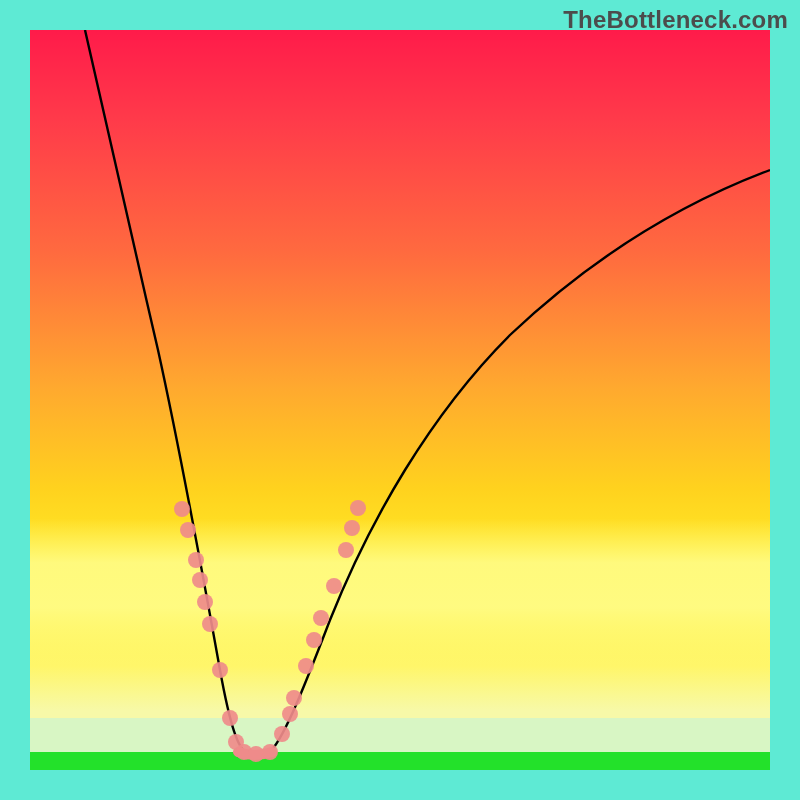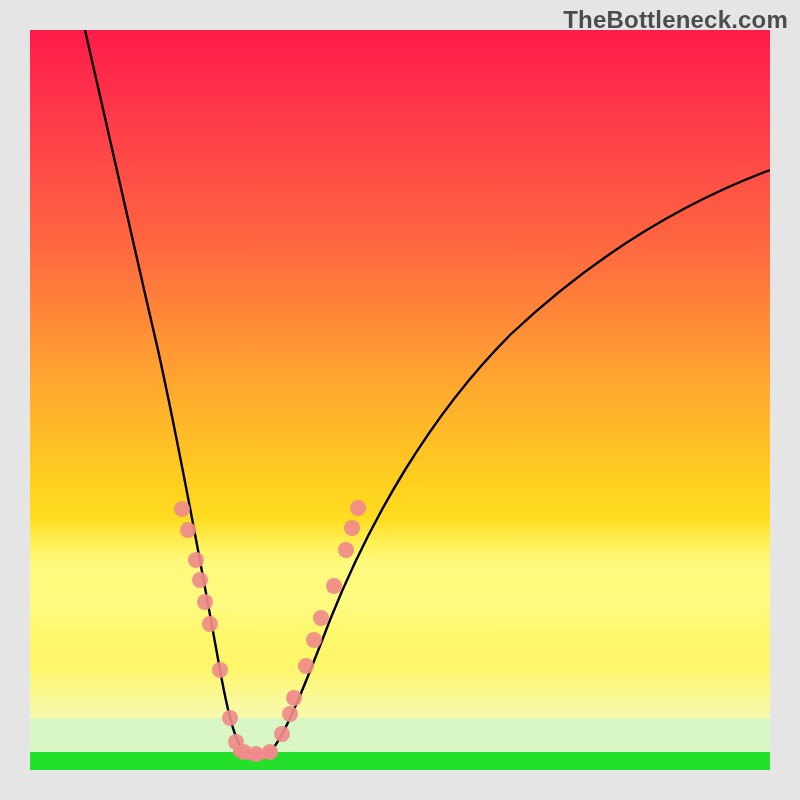--- a/index.html
+++ b/index.html
@@ -8,21 +8,21 @@
     width: 800px;
     height: 800px;
     background: #000;
     font-family: Arial, Helvetica, sans-serif;
     overflow: hidden;
   }
   .stage {
     position: relative;
     width: 800px;
     height: 800px;
-    background: #e5e5e5;
+    background: #5eead4;
   }
   .watermark {
     position: absolute;
     top: 6px;
     right: 12px;
     color: #4c4c4c;
     font-size: 24px;
     font-weight: 600;
     letter-spacing: 0.2px;
     z-index: 10;

